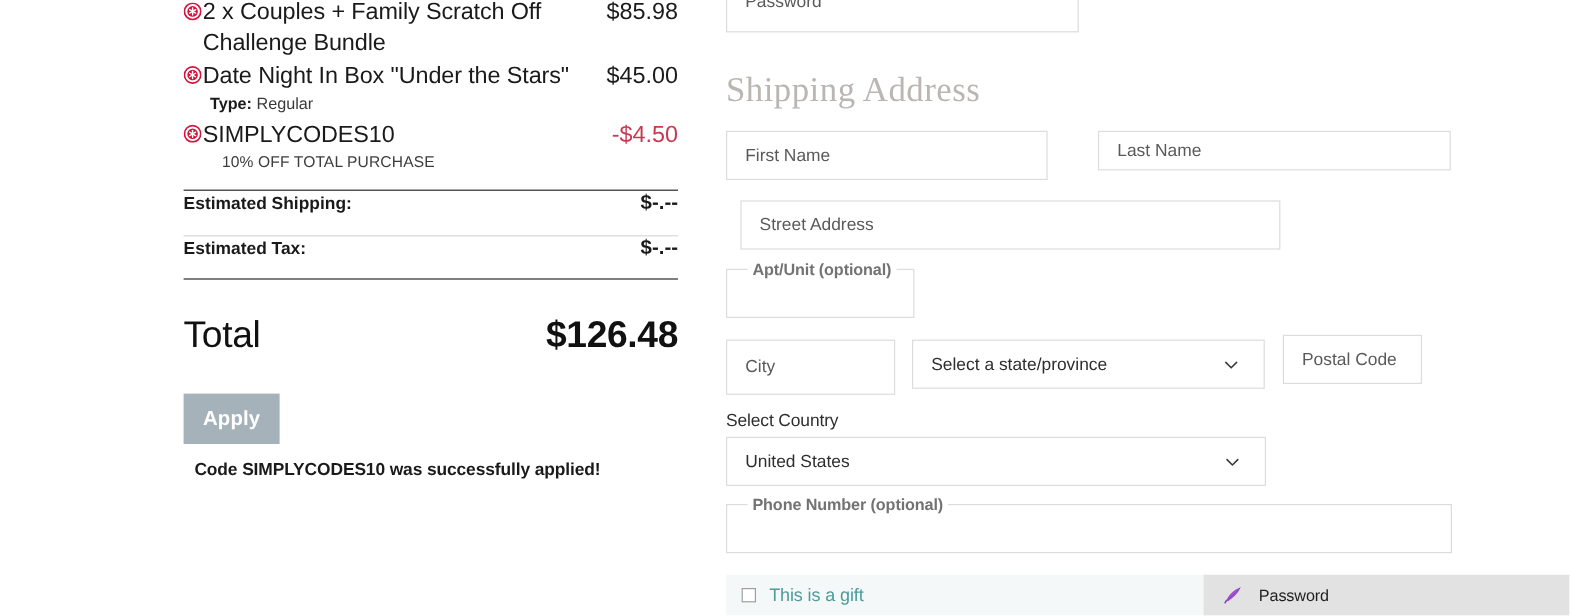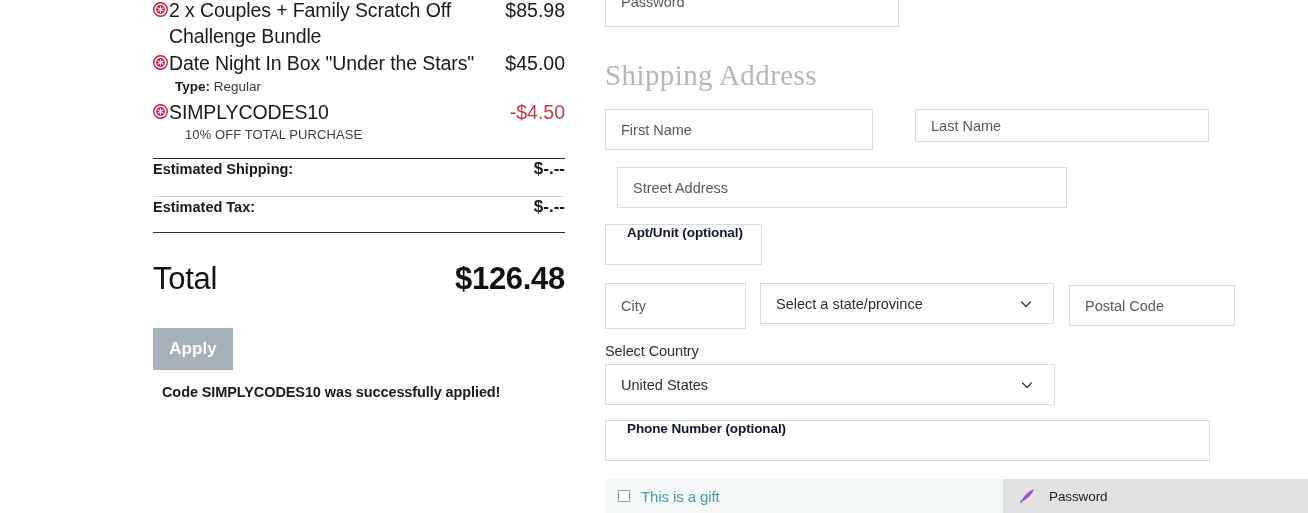--- a/index.html
+++ b/index.html
@@ -200,26 +200,26 @@
   .fieldset-fld .fs-box {
     position: absolute;
     left: 0; right: 0; top: 7px; bottom: 0;
     border: 1px solid #dcdcdc;
     box-sizing: border-box;
     background: transparent;
   }
   .fieldset-fld .fs-legend {
     position: absolute;
     left: 18px;
-    top: 8px;
+    top: 0px;
     background: #ffffff;
     padding: 0 4px;
     font-size: 13.5px;
     font-weight: bold;
-    color: #0f172a;
+    color: #737373;
     line-height: 15px;
     letter-spacing: -0.1px;
   }
   .fieldset-fld input {
     position: absolute;
     left: 1px; right: 1px; top: 8px; bottom: 1px;
     border: none;
     outline: none;
     background: transparent;
     font-family: "Liberation Sans", sans-serif;
@@ -433,21 +433,21 @@
 
   <div class="select-fld" style="left:155px; top:283px; width:294px; height:41px;">
     <span class="ph">Select a state/province</span>
     <span class="chev">
       <svg width="14" height="14" viewBox="0 0 14 14" aria-hidden="true">
         <polyline points="2.5,5 7,9.5 11.5,5" fill="none" stroke="#3a3a3a" stroke-width="1.3" stroke-linecap="round" stroke-linejoin="round"></polyline>
       </svg>
     </span>
   </div>
 
-  <input class="fld" type="text" style="left: 464px; top: 285px; width: 166px; height: 41px;" placeholder="Postal Code">
+  <input class="fld" type="text" style="left: 464px; top: 279px; width: 116px; height: 41px;" placeholder="Postal Code">
 
   <span class="field-label" style="left:0px; top:343px;">Select Country</span>
 
   <div class="select-fld" style="left:0px; top:364px; width:450px; height:41px;">
     <span>United States</span>
     <span class="chev">
       <svg width="14" height="14" viewBox="0 0 14 14" aria-hidden="true">
         <polyline points="2.5,5 7,9.5 11.5,5" fill="none" stroke="#3a3a3a" stroke-width="1.3" stroke-linecap="round" stroke-linejoin="round"></polyline>
       </svg>
     </span>

